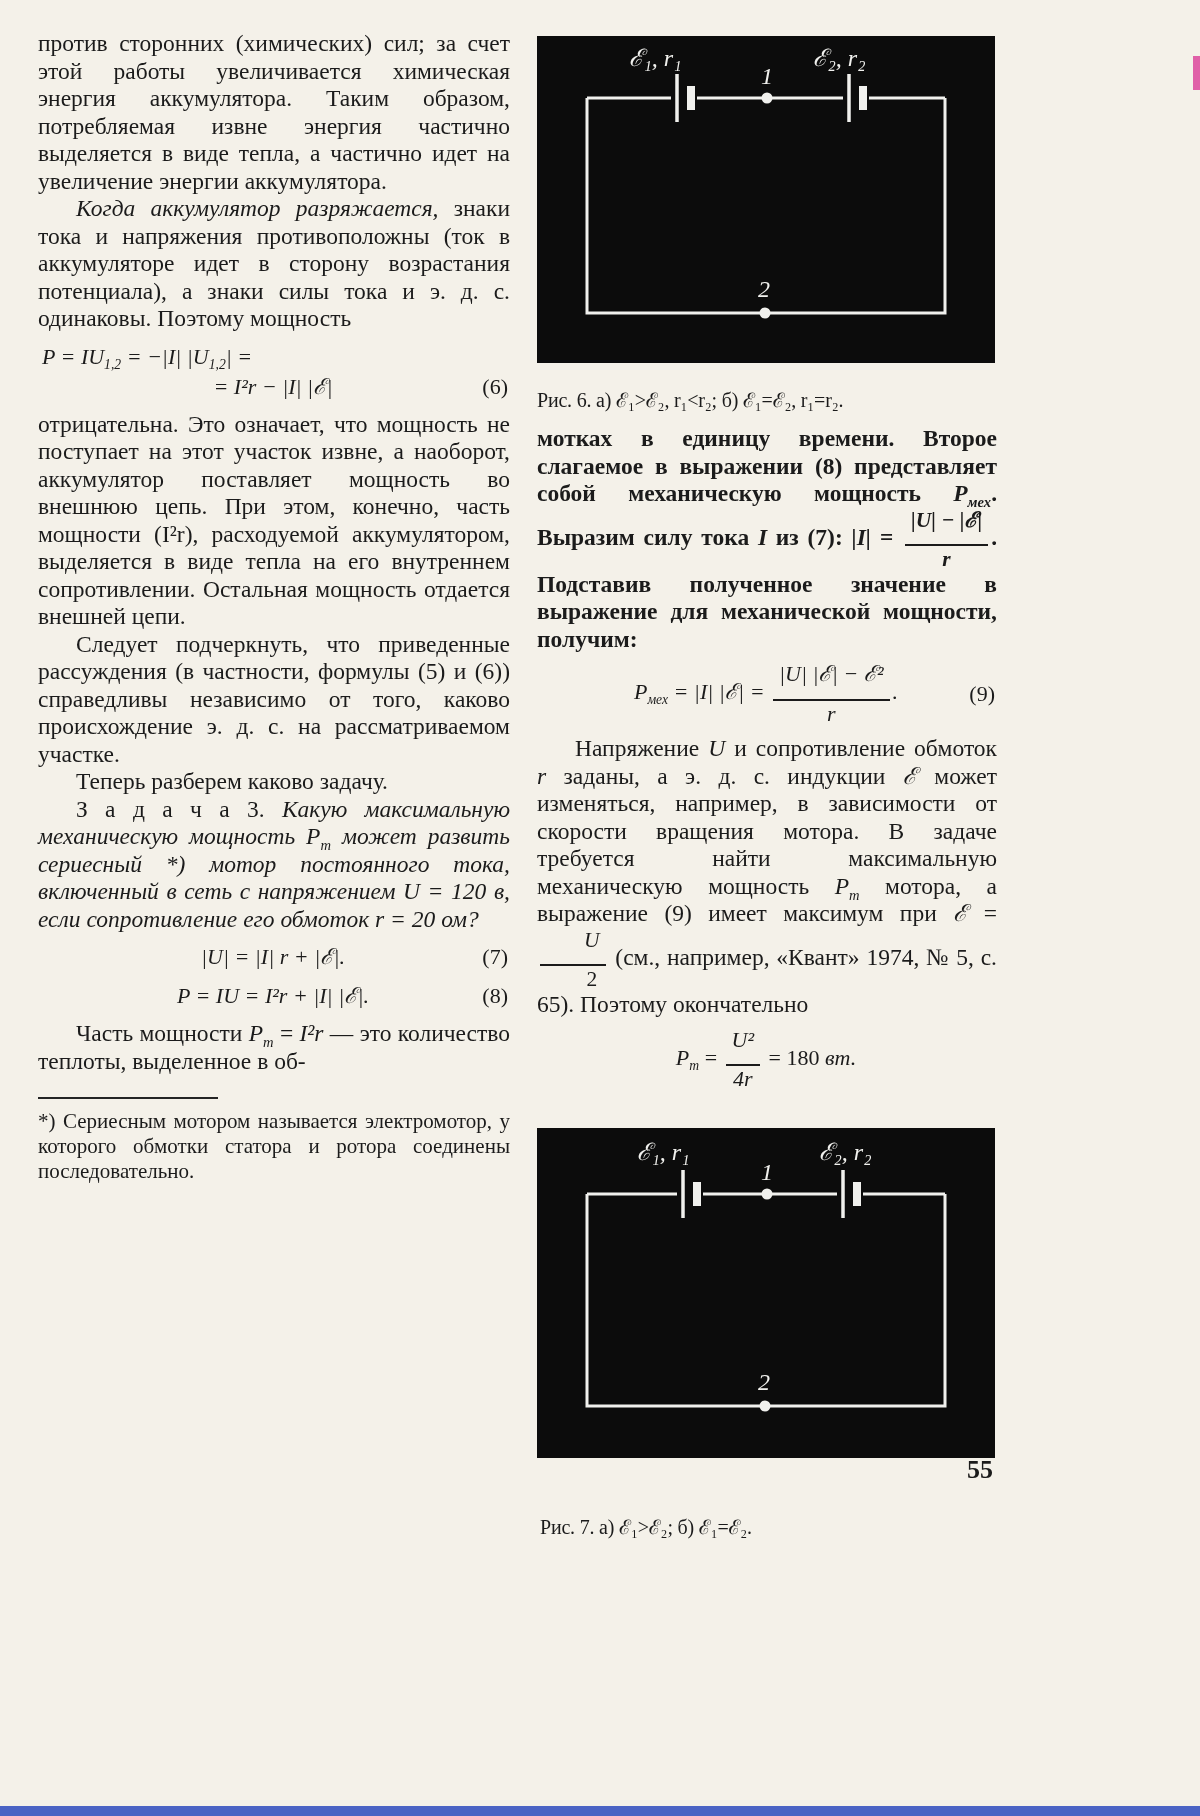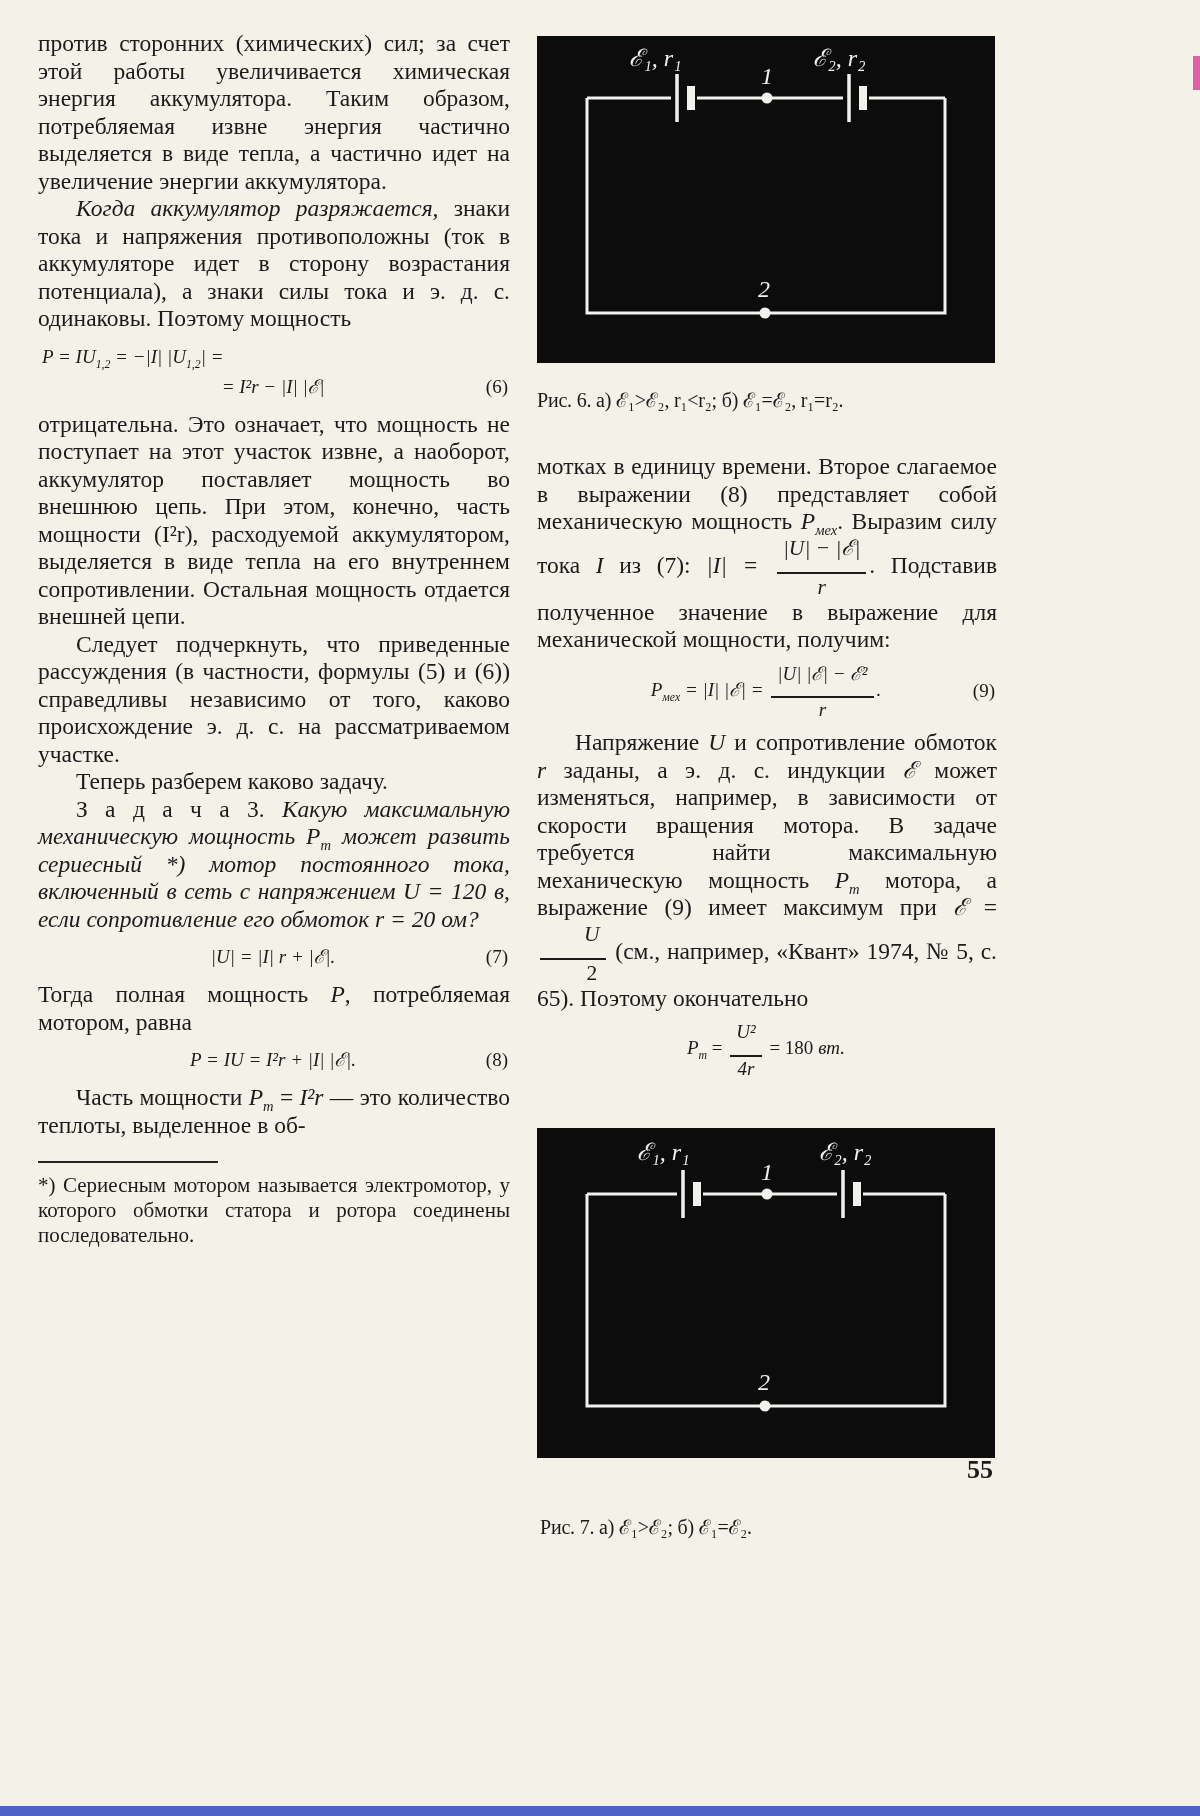--- a/index.html
+++ b/index.html
@@ -11,21 +11,21 @@
   }
   .col { position:absolute; top:30px; }
   .col-left  { left:38px;  width:472px; }
   .col-right { left:537px; width:460px; }
 
   p.bt { font-size:23.5px; line-height:27.5px; text-align:justify; }
   p.ind { text-indent:38px; }
   i, .it { font-style:italic; }
   sub { font-size:0.62em; line-height:0; }
 
-  .formula { position:relative; font-size:19px; line-height:30px; margin:9px 0; padding-right:2px; }
+  .formula { position:relative; font-size:22px; line-height:30px; margin:9px 0; padding-right:2px; }
   .formula .f-line1 { text-align:left; padding-left:4px; }
   .formula .f-line2 { text-align:center; }
   .f-center { text-align:center; }
   .f-tag { position:absolute; right:2px; top:50%; transform:translateY(-50%); font-style:normal; }
   .f-tag2 { position:absolute; right:2px; bottom:0; font-style:normal; }
 
   .frac { display:inline-block; vertical-align:middle; text-align:center; line-height:1.12; margin:0 3px; }
   .frac .num { display:block; border-bottom:2px solid #1b1b1b; padding:0 6px 12px; }
   .frac .den { display:block; padding-top:1px; }
   .frac.small { font-size:21.5px; }
@@ -33,21 +33,21 @@
   .figure { width:456px; margin-top:6px; }
   .figure svg { display:block; }
   .fig-bg { fill:#0c0c0c; }
   .wire path { stroke:#f1f1ee; stroke-width:3; fill:none; }
   .plate-thin { stroke:#f1f1ee; stroke-width:3.5; }
   .plate-thick { fill:#f1f1ee; }
   .node-dot { fill:#f1f1ee; }
   .fig-label { fill:#f1f1ee; font-style:italic; font-size:24px; font-family:"Liberation Serif","DejaVu Serif",serif; }
 
   .caption { font-size:20px; line-height:26px; margin-top:24px; white-space:nowrap; letter-spacing:-0.2px; }
-  .p-after-caption { margin-top:40px; }
+  .p-after-caption { margin-top:12px;font-weight:bold; }
 
   .footnote-rule { width:180px; border-top:2px solid #242424; margin:22px 0 10px; }
   .footnote { font-size:21px; line-height:25px; text-align:justify; }
 
   .fig7-abs { position:absolute; left:537px; top:1122px; }
   .cap7-abs { position:absolute; left:540px; top:1490px; }
   .page-number { position:absolute; left:967px; top:1455px; font-size:26px; font-weight:bold; }
   .bottom-bar { position:absolute; left:0; bottom:0; width:1200px; height:10px; }
   .pink-mark { position:absolute; right:0; top:56px; width:7px; height:34px; }
 </style>
@@ -73,21 +73,20 @@
 
     <p class="bt ind">Теперь разберем каково задачу.</p>
 
     <p class="bt ind"><span class="task-label">З а д а ч а  3.</span><i><span> Какую максимальную механическую мощность </span><span>P</span><sub>m</sub><span> может развить сериесный *) мотор постоянного тока, включенный в сеть с напряжением U = 120 в, если сопротивление его обмоток r = 20 ом?</span></i></p>
 
 
     <div class="formula f-center">
       <i>|U| = |I| r + |ℰ|.</i><span class="f-tag">(7)</span>
     </div>
 
-    <p class="bt"><span>Тогда полная мощность </span><i>P</i><span>, потребляемая мотором, равна</span></p>
 
     <div class="formula f-center">
       <i>P = IU = I²r + |I| |ℰ|.</i><span class="f-tag">(8)</span>
     </div>
 
     <p class="bt ind"><span>Часть мощности </span><i><span>P</span><sub>т</sub></i><span> = </span><i>I²r</i><span> — это количество теплоты, выделенное в об-</span></p>
 
     <div class="footnote-rule"></div>
     <p class="footnote">*) Сериесным мотором называется электромотор, у которого обмотки статора и ротора соединены последовательно.</p>
 

